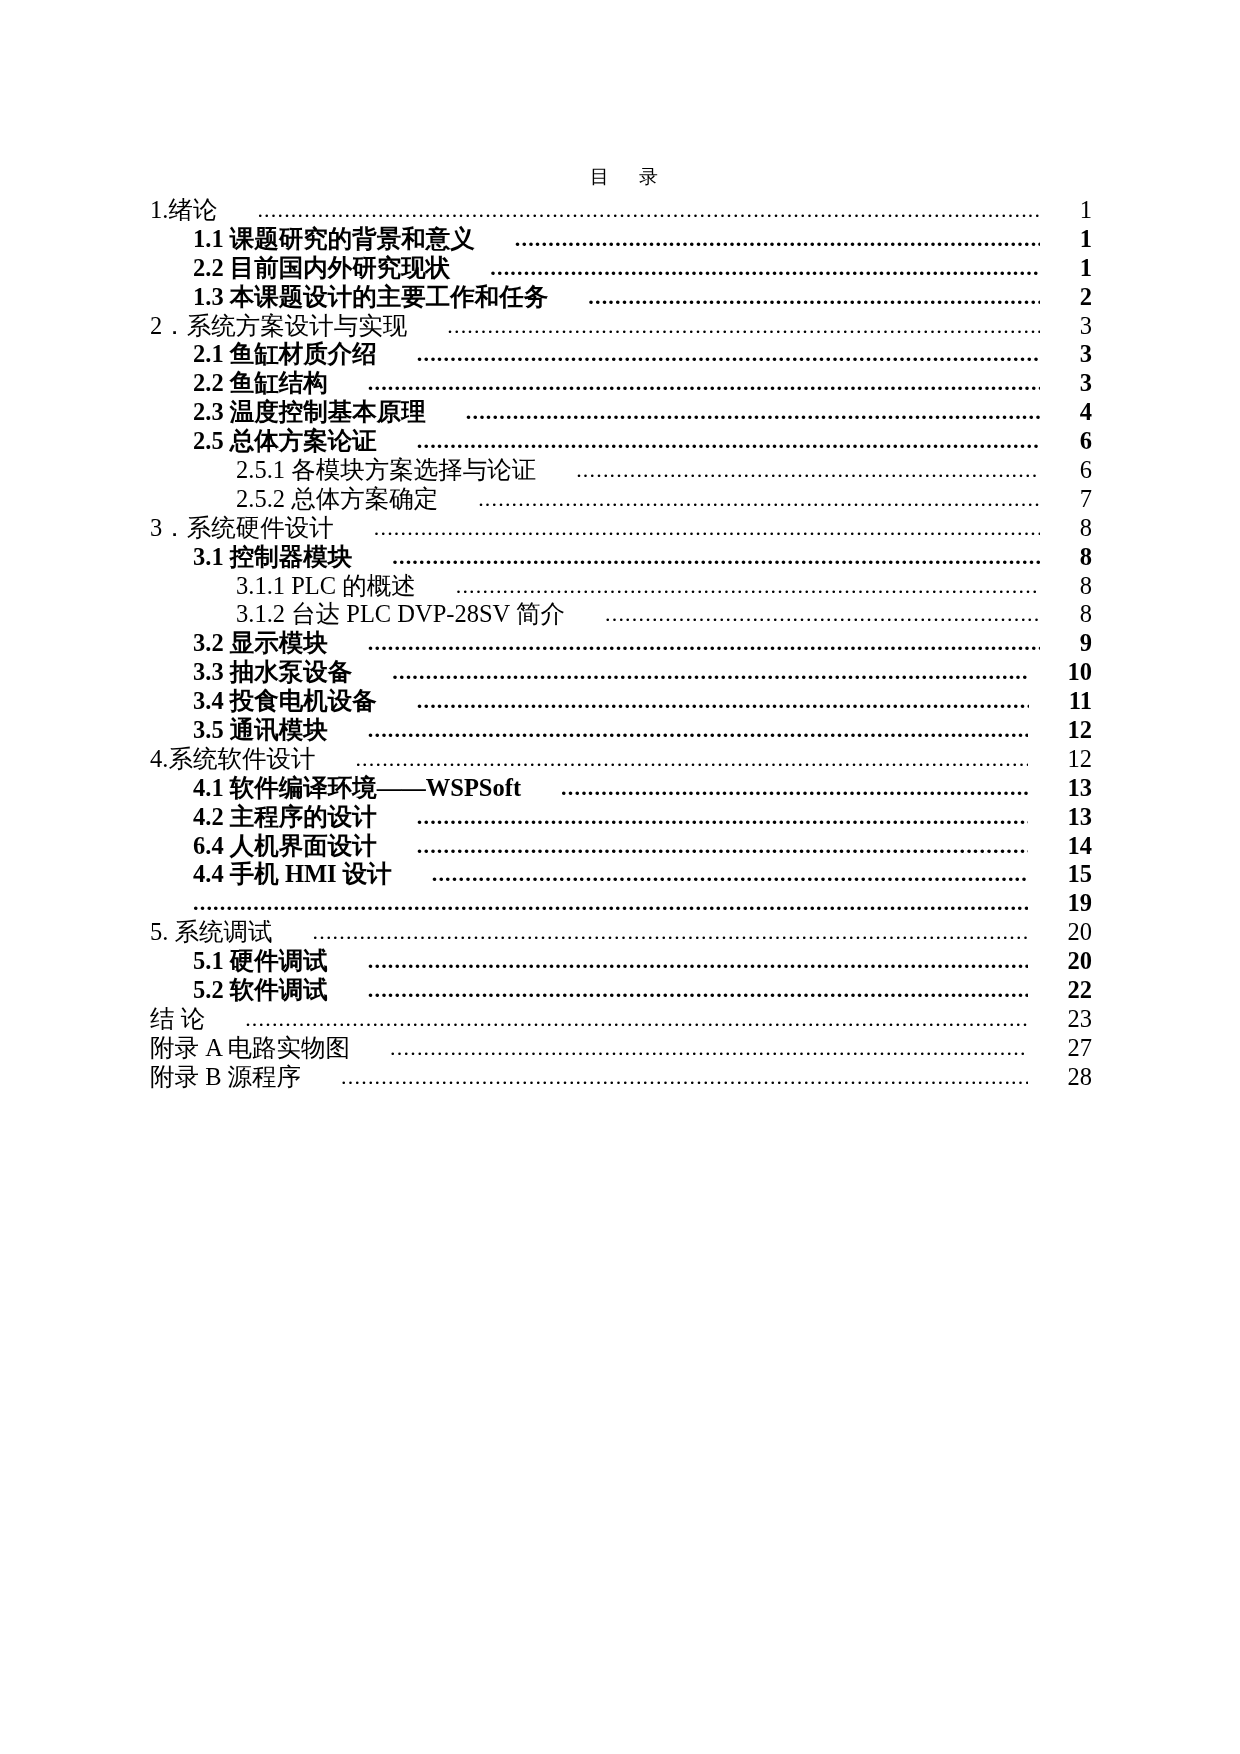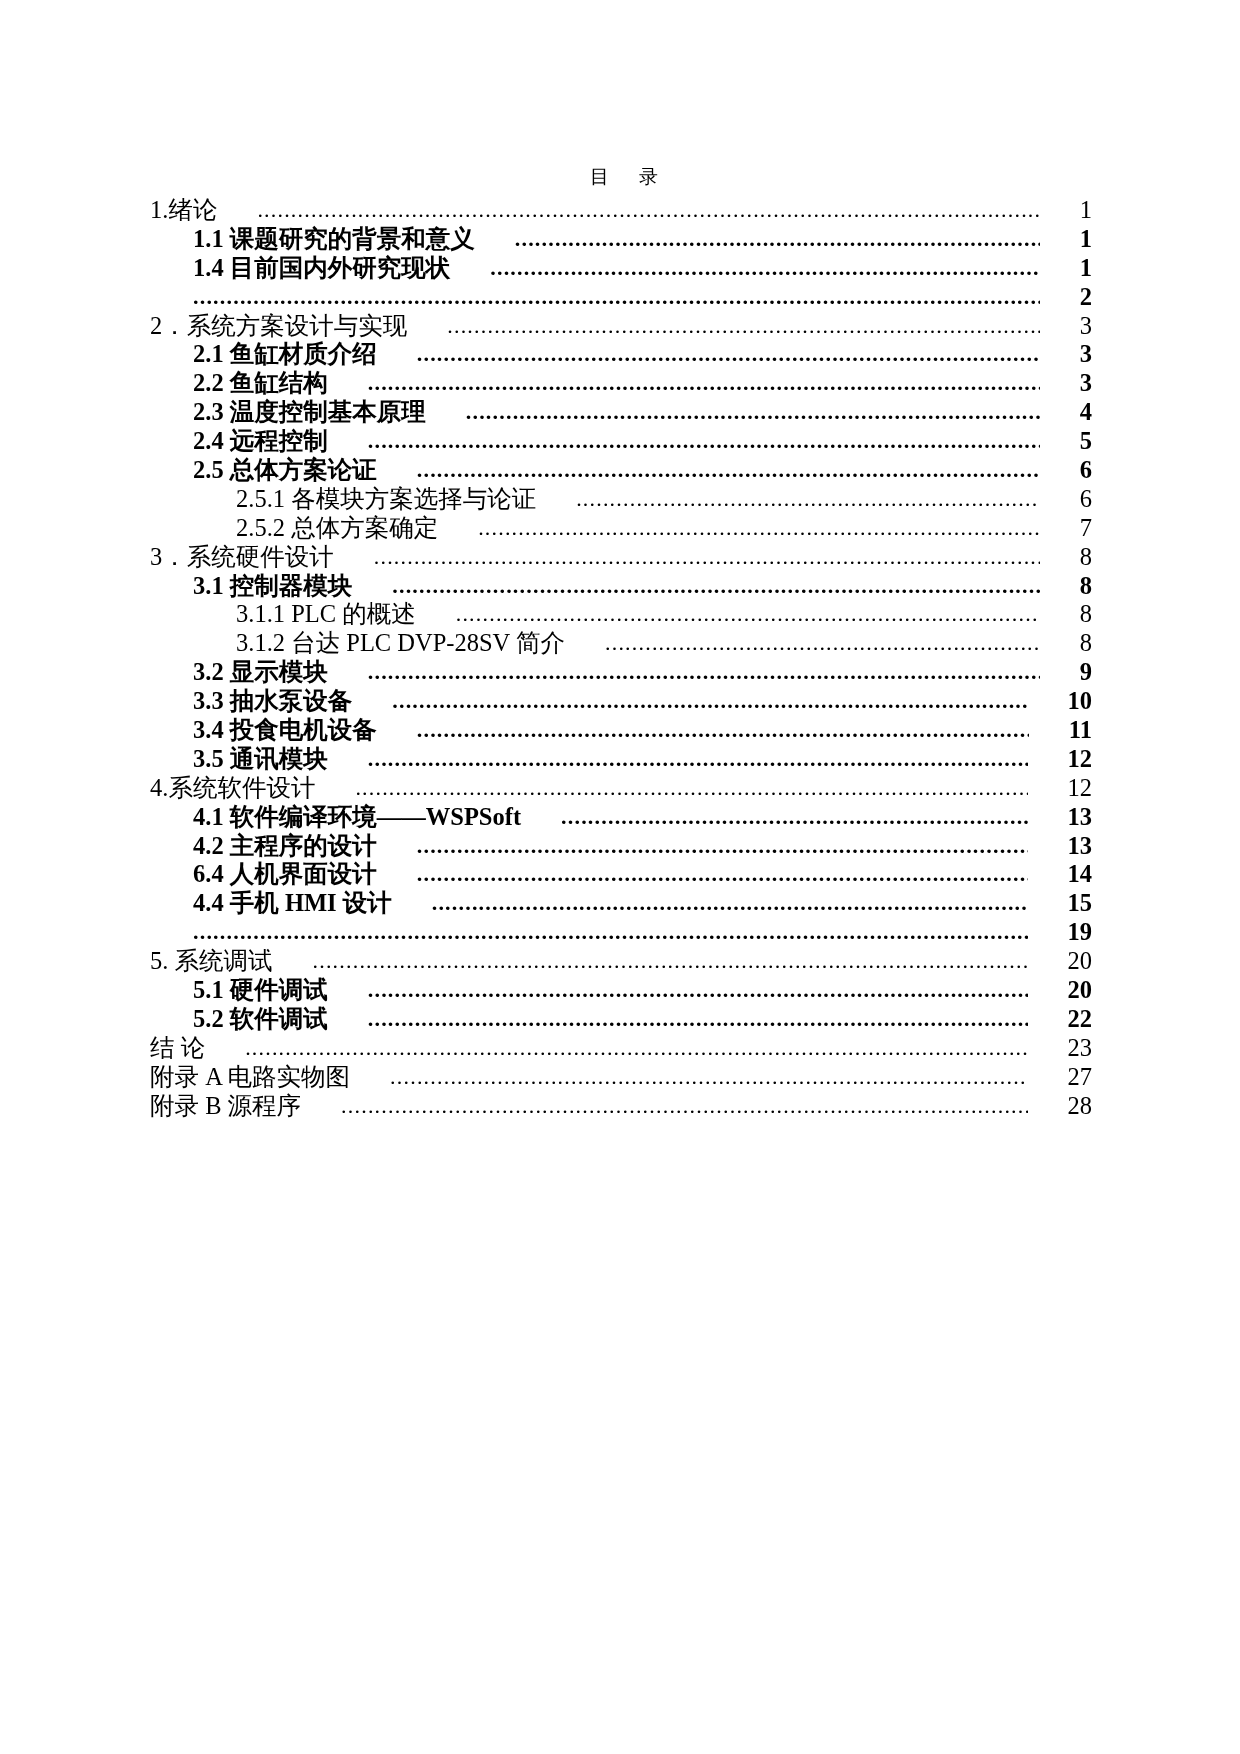--- a/index.html
+++ b/index.html
@@ -33,25 +33,26 @@
         <span class="label">1.绪论</span>
         <span class="leader"></span>
         <span class="page-num">1</span>
       </div>
       <div class="row l2">
         <span class="label">1.1 课题研究的背景和意义</span>
         <span class="leader"></span>
         <span class="page-num">1</span>
       </div>
       <div class="row l2">
-        <span class="label">1.4 目前国内外研究现状</span>
+        <span class="label">2.2 目前国内外研究现状</span>
         <span class="leader"></span>
         <span class="page-num">1</span>
       </div>
       <div class="row l2">
+        <span class="label">1.3 本课题设计的主要工作和任务</span>
         <span class="leader"></span>
         <span class="page-num">2</span>
       </div>
       <div class="row l1">
         <span class="label">2．系统方案设计与实现</span>
         <span class="leader"></span>
         <span class="page-num">3</span>
       </div>
       <div class="row l2">
         <span class="label">2.1 鱼缸材质介绍</span>
@@ -60,25 +61,20 @@
       </div>
       <div class="row l2">
         <span class="label">2.2 鱼缸结构</span>
         <span class="leader"></span>
         <span class="page-num">3</span>
       </div>
       <div class="row l2">
         <span class="label">2.3 温度控制基本原理</span>
         <span class="leader"></span>
         <span class="page-num">4</span>
-      </div>
-      <div class="row l2">
-        <span class="label">2.4 远程控制</span>
-        <span class="leader"></span>
-        <span class="page-num">5</span>
       </div>
       <div class="row l2">
         <span class="label">2.5 总体方案论证</span>
         <span class="leader"></span>
         <span class="page-num">6</span>
       </div>
       <div class="row l3">
         <span class="label">2.5.1 各模块方案选择与论证</span>
         <span class="leader"></span>
         <span class="page-num">6</span>

